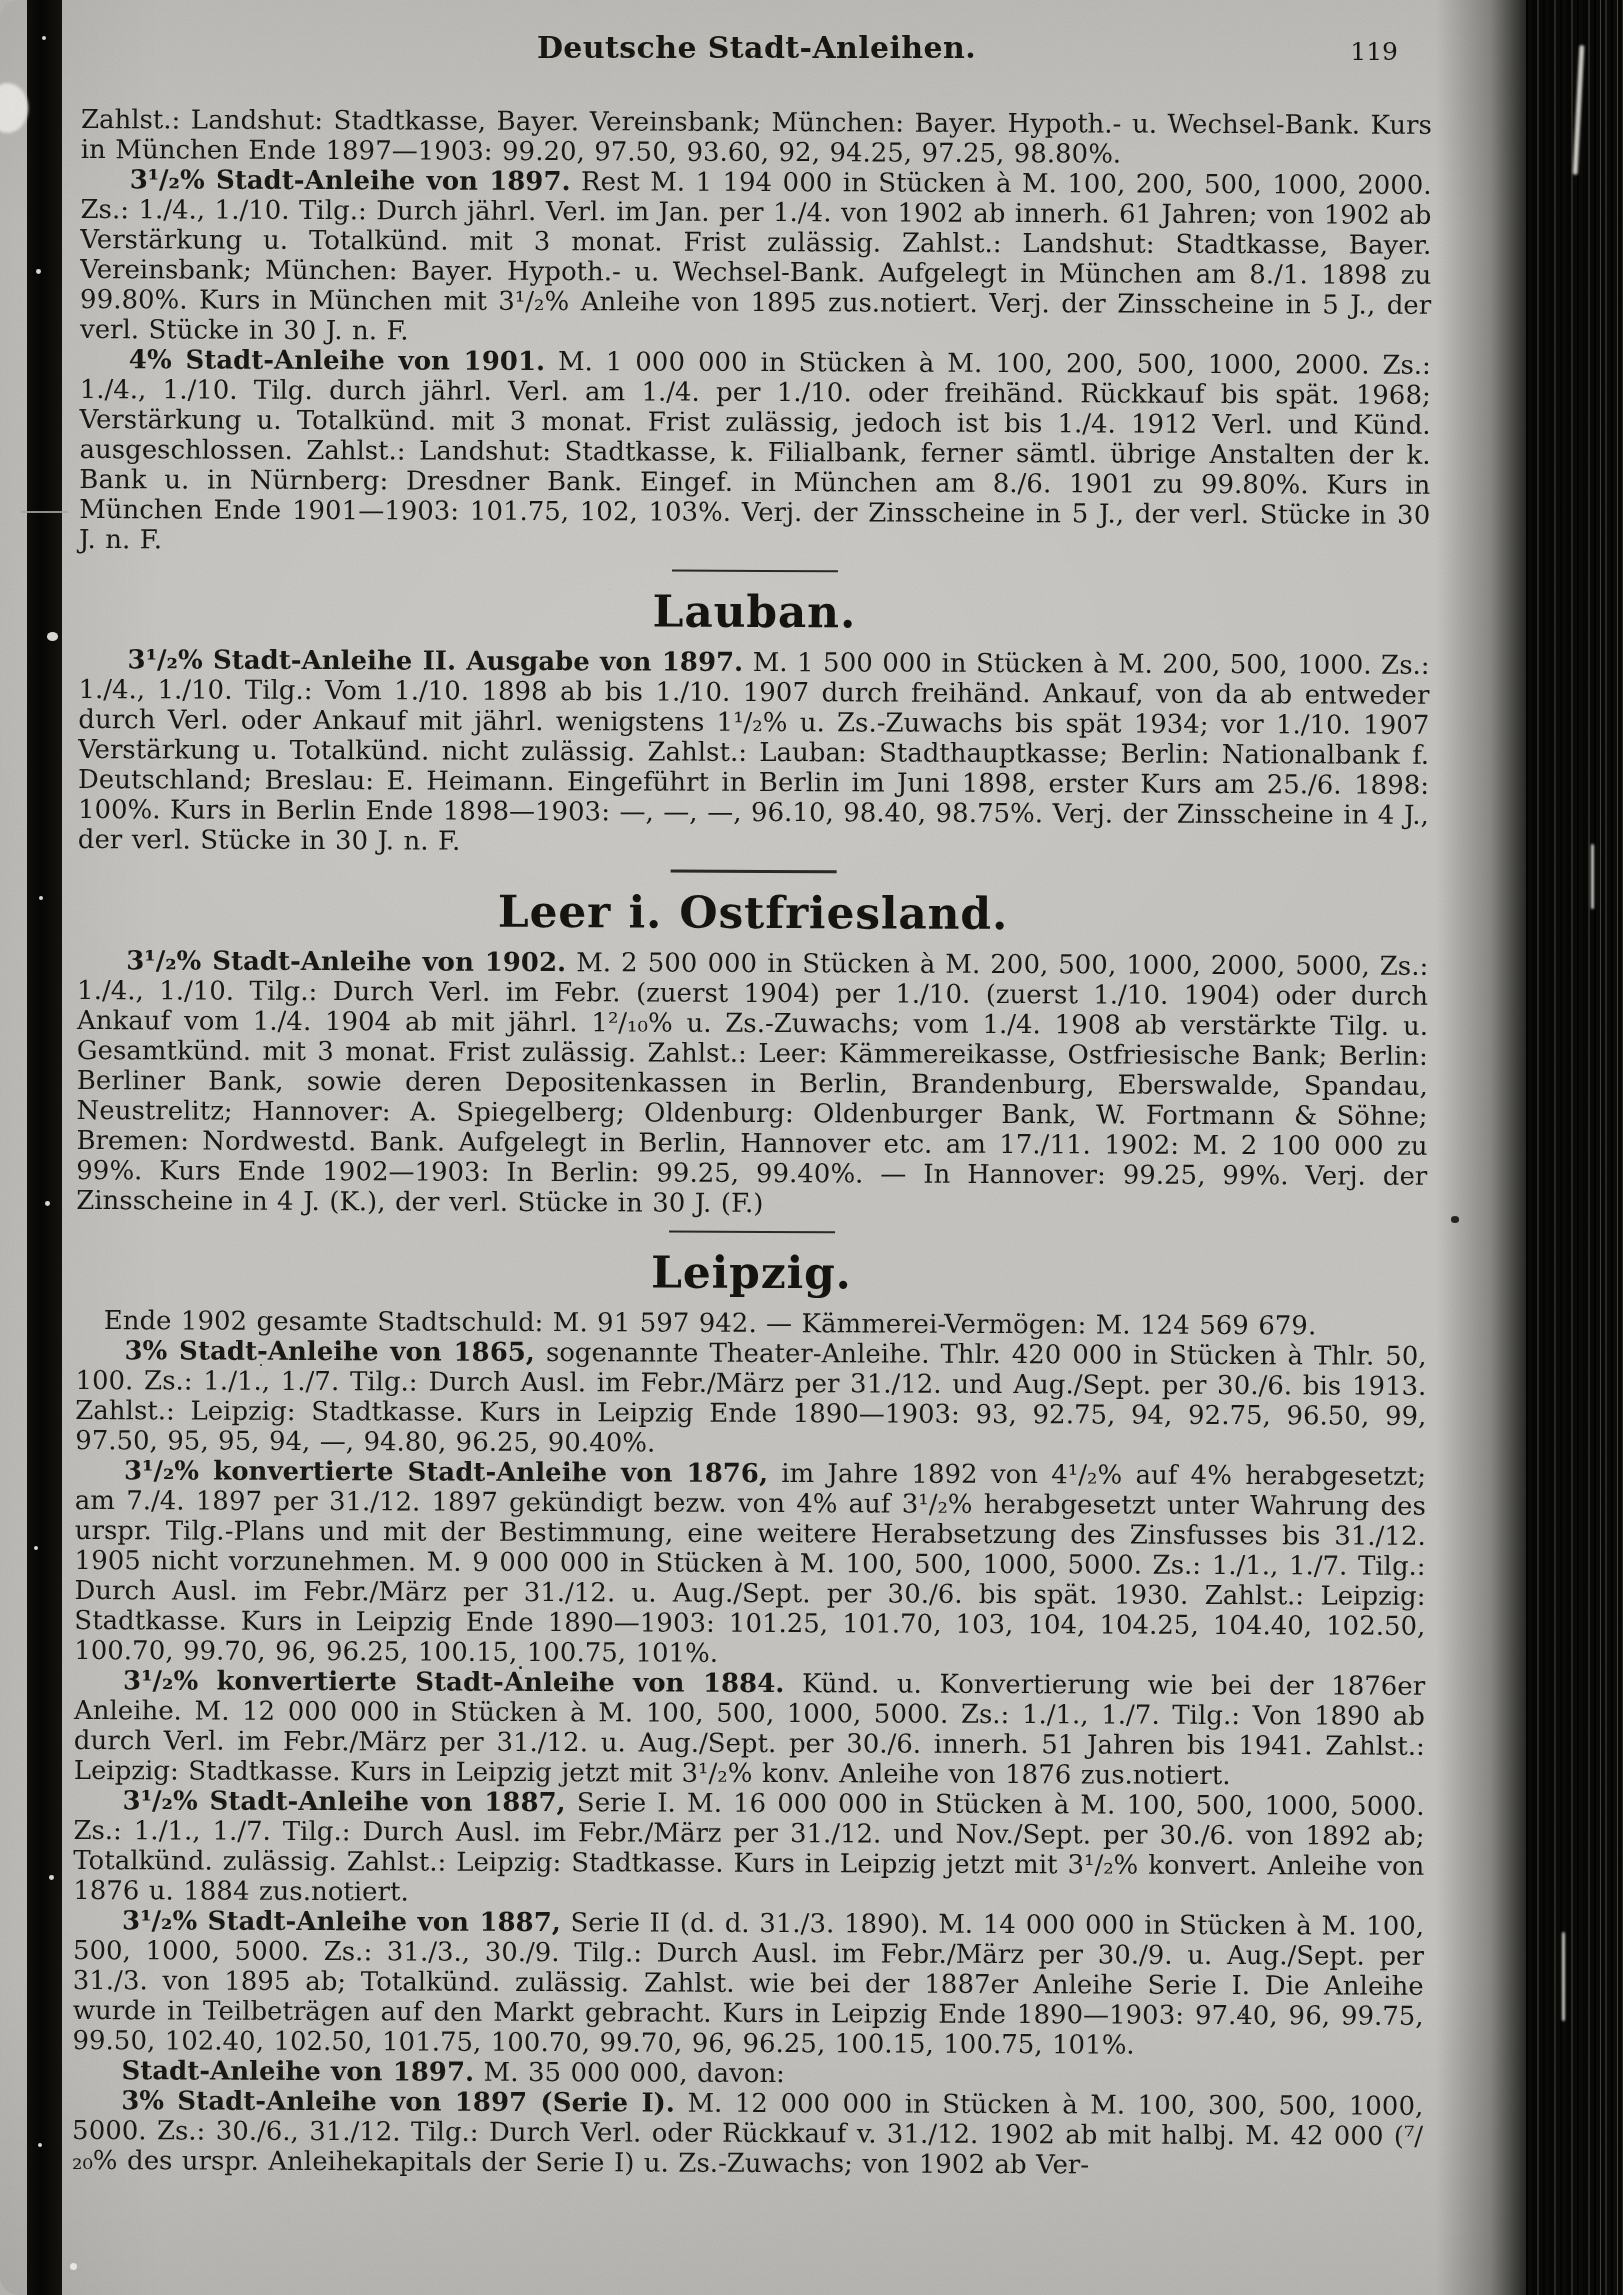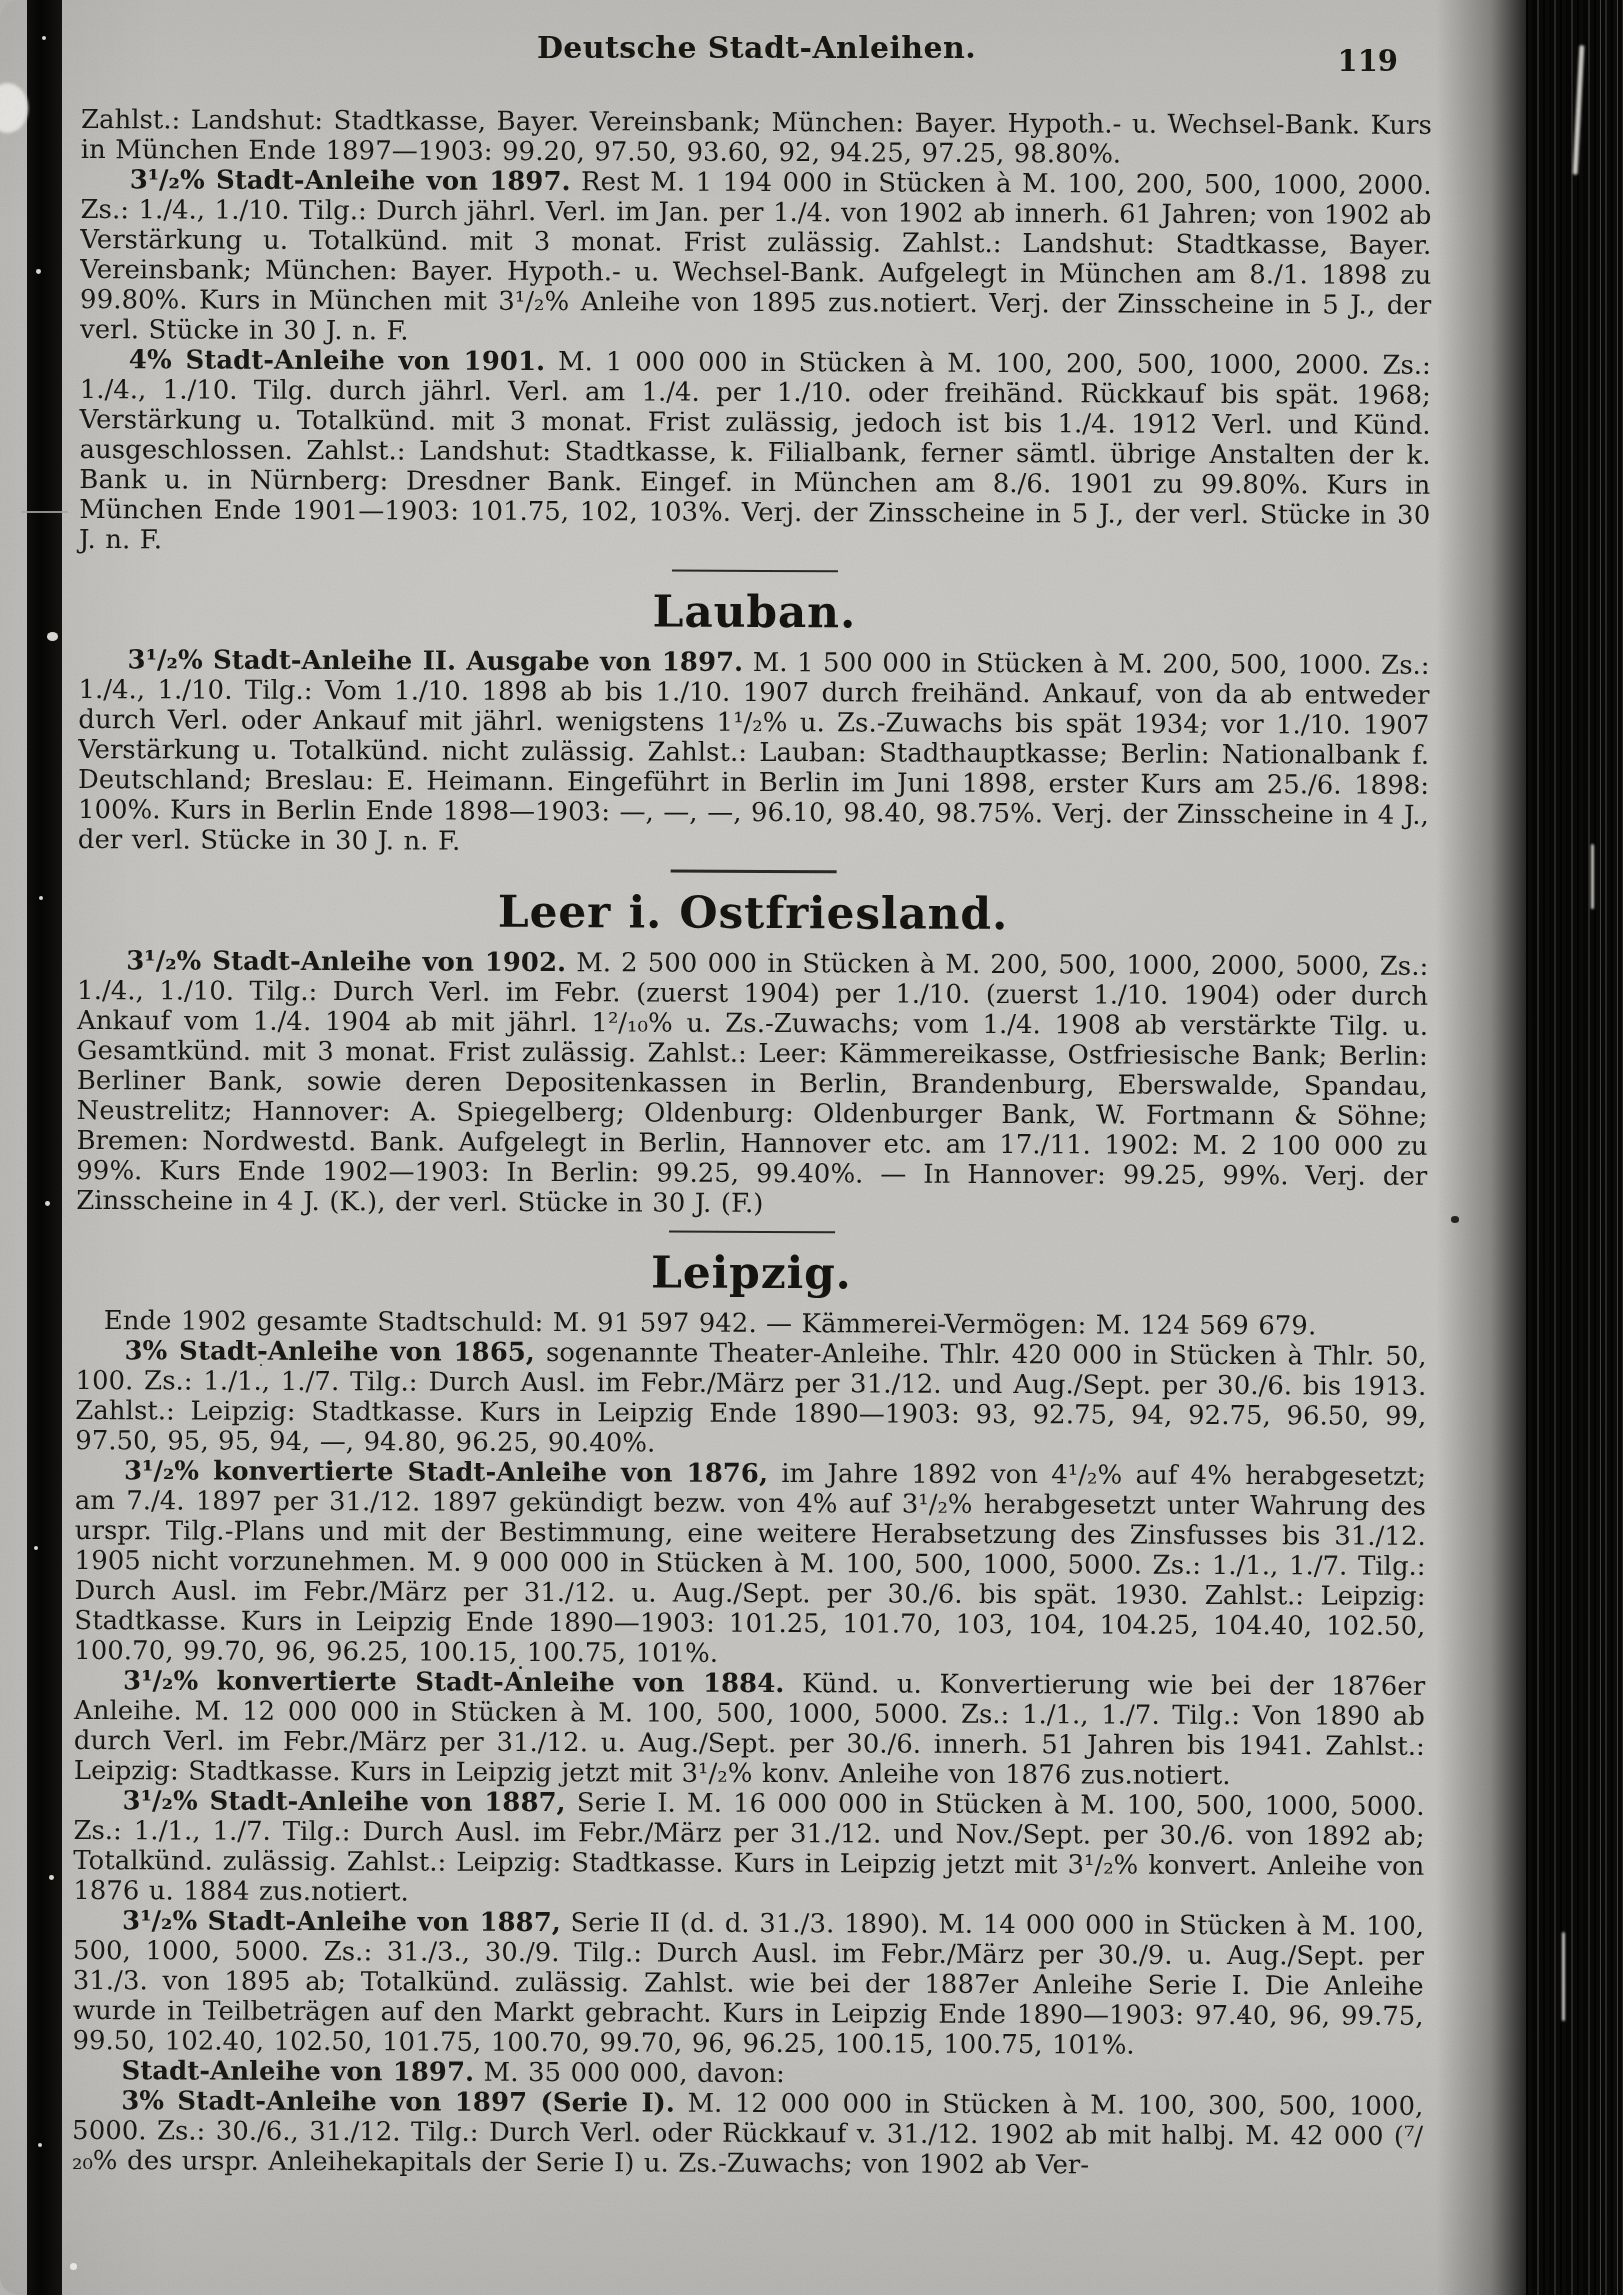--- a/index.html
+++ b/index.html
@@ -41,21 +41,21 @@
     background-image:repeating-linear-gradient(to right,
       rgba(0,0,0,0.85) 0 1.6px, rgba(150,148,140,0.28) 1.6px 2.4px,
       rgba(10,10,8,0.9) 2.4px 5.7px, rgba(190,188,178,0.30) 5.7px 6.5px,
       rgba(5,5,4,0.9) 6.5px 11.4px, rgba(120,118,110,0.22) 11.4px 13px,
       rgba(8,8,6,0.9) 13px 17px);
   }
   .gutter-streak{position:absolute;background:rgba(234,232,224,0.85);filter:blur(1.2px);border-radius:2.4px;}
   
   .running-head{position:absolute;left:81px;top:28px;width:1351px;height:45px;color:#17160f;}
   .head-title{position:absolute;left:50%;transform:translateX(-50%);top:1.6px;font-weight:bold;font-size:30px;letter-spacing:0.4px;white-space:nowrap;}
-  .page-number{position:absolute;right:34px;top:16px;font-size:29px;font-weight:bold;}
+  .page-number{position:absolute;right:34px;top:9px;font-size:25px;font-weight:normal;}
   
   .text-block{
     position:absolute;left:81px;top:104px;width:1351px;
     font-size:26px;line-height:30px;color:#191812;
     text-align:justify;word-spacing:1.2px;
     transform:rotate(0.25deg);transform-origin:0 0;
   }
   p.para{margin:0;padding:0;}
   p.indent{text-indent:49px;}
   b.lead{font-weight:bold;}

